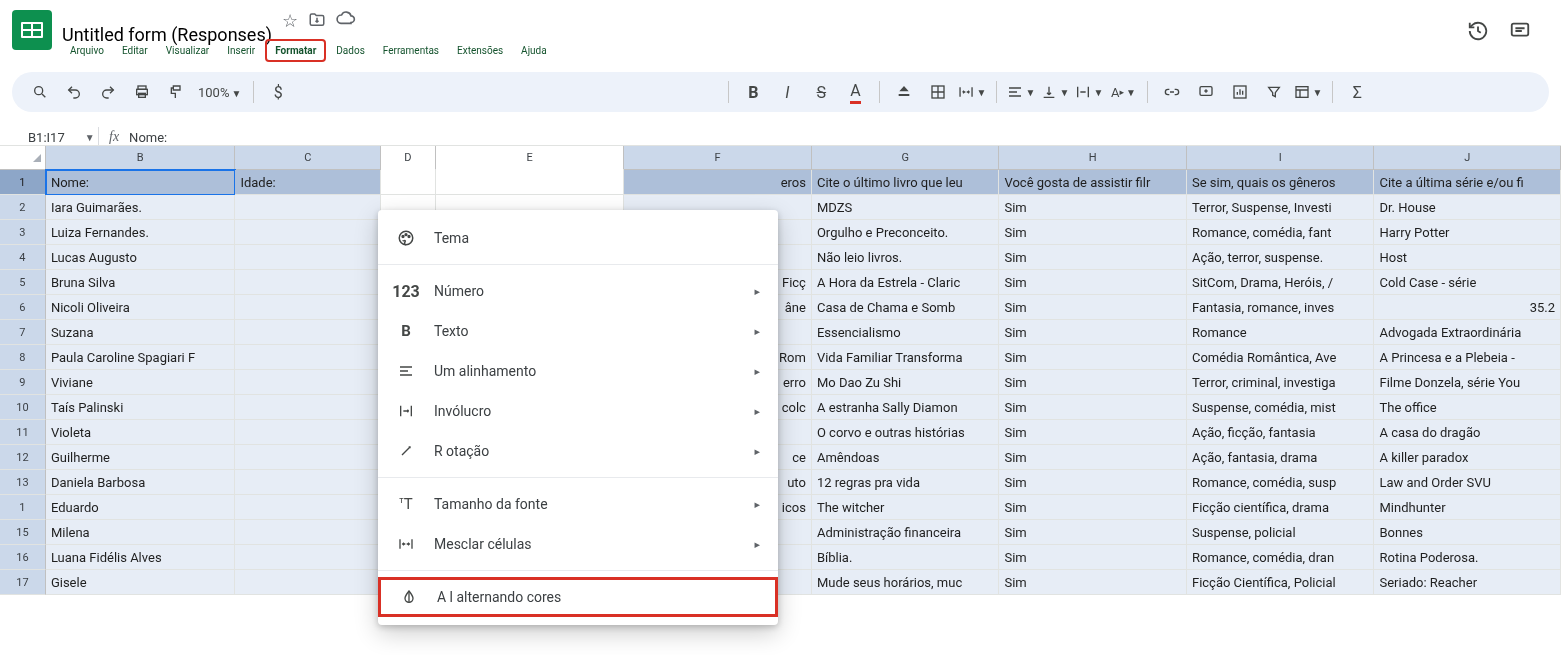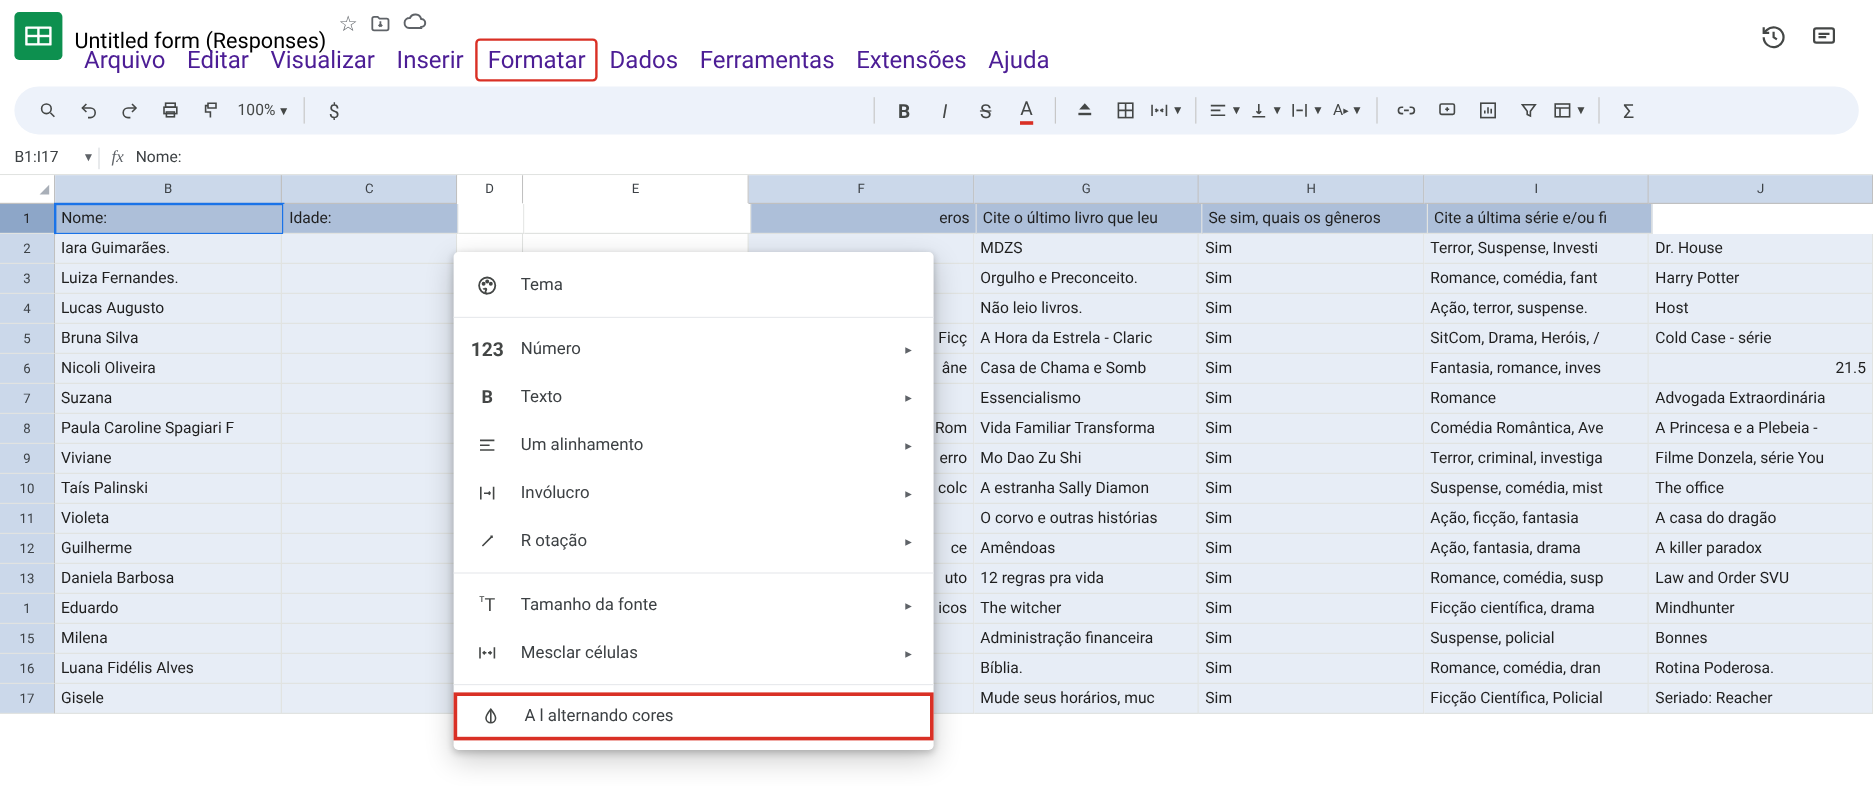--- a/index.html
+++ b/index.html
@@ -8,36 +8,36 @@
   
   .header { display: flex; align-items: flex-start; padding: 6px 12px 0 12px; }
   .app-icon { width: 40px; height: 40px; background: #0d904f; border-radius: 4px; display: flex; align-items: center; justify-content: center; margin-top: 4px; flex-shrink:0; }
   .app-icon-inner { width: 22px; height: 16px; background: #fff; border-radius: 1px; position: relative; display:grid; grid-template-columns:1fr 1fr; grid-template-rows:1fr 1fr; gap:2px; padding:2px;}
   .app-icon-inner div{background:#0d904f;}
   .title-block { margin-left: 10px; flex:1; }
   .title-row { display: flex; align-items: center; gap: 10px; height: 28px; }
   .doc-title { font-size: 18px; color: #000000; margin-top: 28px; }
   .title-icon { color:#5f6368; font-size:18px;}
   .menu-row { display: flex; align-items: center; gap: 2px; height: 28px; margin-top:2px;}
-  .menu-item { padding: 4px 8px; border-radius: 4px; color:#4c1d95; font-size:20px; cursor:pointer;}
-  .menu-item.active { border: 2px solid #d93025; }
+  .menu-item { padding: 4px 8px; border-radius: 4px; color:#14532d; font-size:10px; cursor:pointer;}
+  .menu-item.active { border: 2px solid #d93025; font-weight: bold; }
   .header-right { display:flex; align-items:center; gap:20px; padding-right:18px; padding-top:14px;}
   .hr-icon { color:#444746; font-size:20px;}
 
   
   .toolbar-wrap { padding: 8px 12px 6px 12px; }
   .toolbar { background:#edf2fa; border-radius: 24px; height: 40px; display:flex; align-items:center; padding: 0 14px; gap: 6px; color:#444746;}
   .tb-btn { width:28px; height:28px; display:flex; align-items:center; justify-content:center; border-radius:4px; font-size:16px;}
   .tb-sep { width:1px; height:22px; background:#c7c7c7; margin:0 4px;}
   .tb-zoom { font-size:13px; padding:0 2px;}
   .tb-drop { font-size:10px; color:#444746; margin-left:2px;}
   .tb-gap { flex:0 0 420px; } 
 
   
-  .fx-row { display:flex; align-items:center; border-bottom:1px solid #e1e3e1; height:28px; padding-left:12px;}
+  .fx-row { display:flex; align-items:flex-end; border-bottom:1px solid #e1e3e1; height:28px; padding-left:28px;}
   .name-box { width:60px; font-size:13px; color:#3c4043; display:flex; align-items:center; gap:6px;}
   .name-drop { font-size:10px; color:#5f6368; margin-left:14px;}
   .fx-sep { width:1px; height:18px; background:#dadce0; margin:0 10px;}
   .fx-label { font-style:italic; color:#5f6368; font-family: Georgia, serif; font-size:14px;}
   .fx-content { margin-left:10px; font-size:13px; color:#3c4043;}
   .colhdr-row { display:flex; }
   .corner { width:46px; height:24px; border-right:1px solid #c0c0c0; border-bottom:1px solid #c0c0c0; background:#fff; display:flex; align-items:center; justify-content:flex-end; padding-right:4px;}
   .corner-tri { width:0; height:0; border-left:8px solid transparent; border-bottom:8px solid #a9afb8;}
   .colhdr { height:24px; border-right:1px solid #c0c0c0; border-bottom:1px solid #c0c0c0; display:flex; align-items:center; justify-content:center; font-size:11px; color:#3c4146; background:#cbd8ea;} 
   .rowhdr { width:46px; height:25px; border-right:1px solid #c0c0c0; border-bottom:1px solid #e1e3e1; display:flex; align-items:center; justify-content:center; font-size:11px; color:#3c4146; background:#cbd8ea;}
@@ -283,20 +283,21 @@
 </div>
 
 <div class="row hdr-row">
   <div class="rowhdr first">1</div>
   <div class="cell cB sel-start">Nome:</div>
   <div class="cell cC">Idade:</div>
   <div class="cell cD blocked"></div>
   <div class="cell cE blocked"></div>
   <div class="cell cF" style="justify-content:flex-end">eros</div>
   <div class="cell cG">Cite o último livro que leu</div>
+  <div class="cell cH">Você gosta de assistir filr</div>
   <div class="cell cI">Se sim, quais os gêneros</div>
   <div class="cell cJ">Cite a última série e/ou fi</div>
 </div>
 
 <div id="data-rows">
       <div class="row sel">
         <div class="rowhdr">2</div>
         <div class="cell cB">Iara Guimarães.</div>
         <div class="cell cC"></div>
         <div class="cell cD blocked"></div>
@@ -346,21 +347,21 @@
       <div class="row sel">
         <div class="rowhdr">6</div>
         <div class="cell cB">Nicoli Oliveira</div>
         <div class="cell cC"></div>
         <div class="cell cD blocked"></div>
         <div class="cell cE blocked"></div>
         <div class="cell cF" style="justify-content:flex-end">âne</div>
         <div class="cell cG">Casa de Chama e Somb</div>
         <div class="cell cH">Sim</div>
         <div class="cell cI">Fantasia, romance, inves</div>
-        <div class="cell cJ" style="justify-content:flex-end">21.5</div>
+        <div class="cell cJ" style="justify-content:flex-end">35.2</div>
       </div>
       <div class="row sel">
         <div class="rowhdr">7</div>
         <div class="cell cB">Suzana</div>
         <div class="cell cC"></div>
         <div class="cell cD blocked"></div>
         <div class="cell cE blocked"></div>
         <div class="cell cF" style="justify-content:flex-end"></div>
         <div class="cell cG">Essencialismo</div>
         <div class="cell cH">Sim</div>

